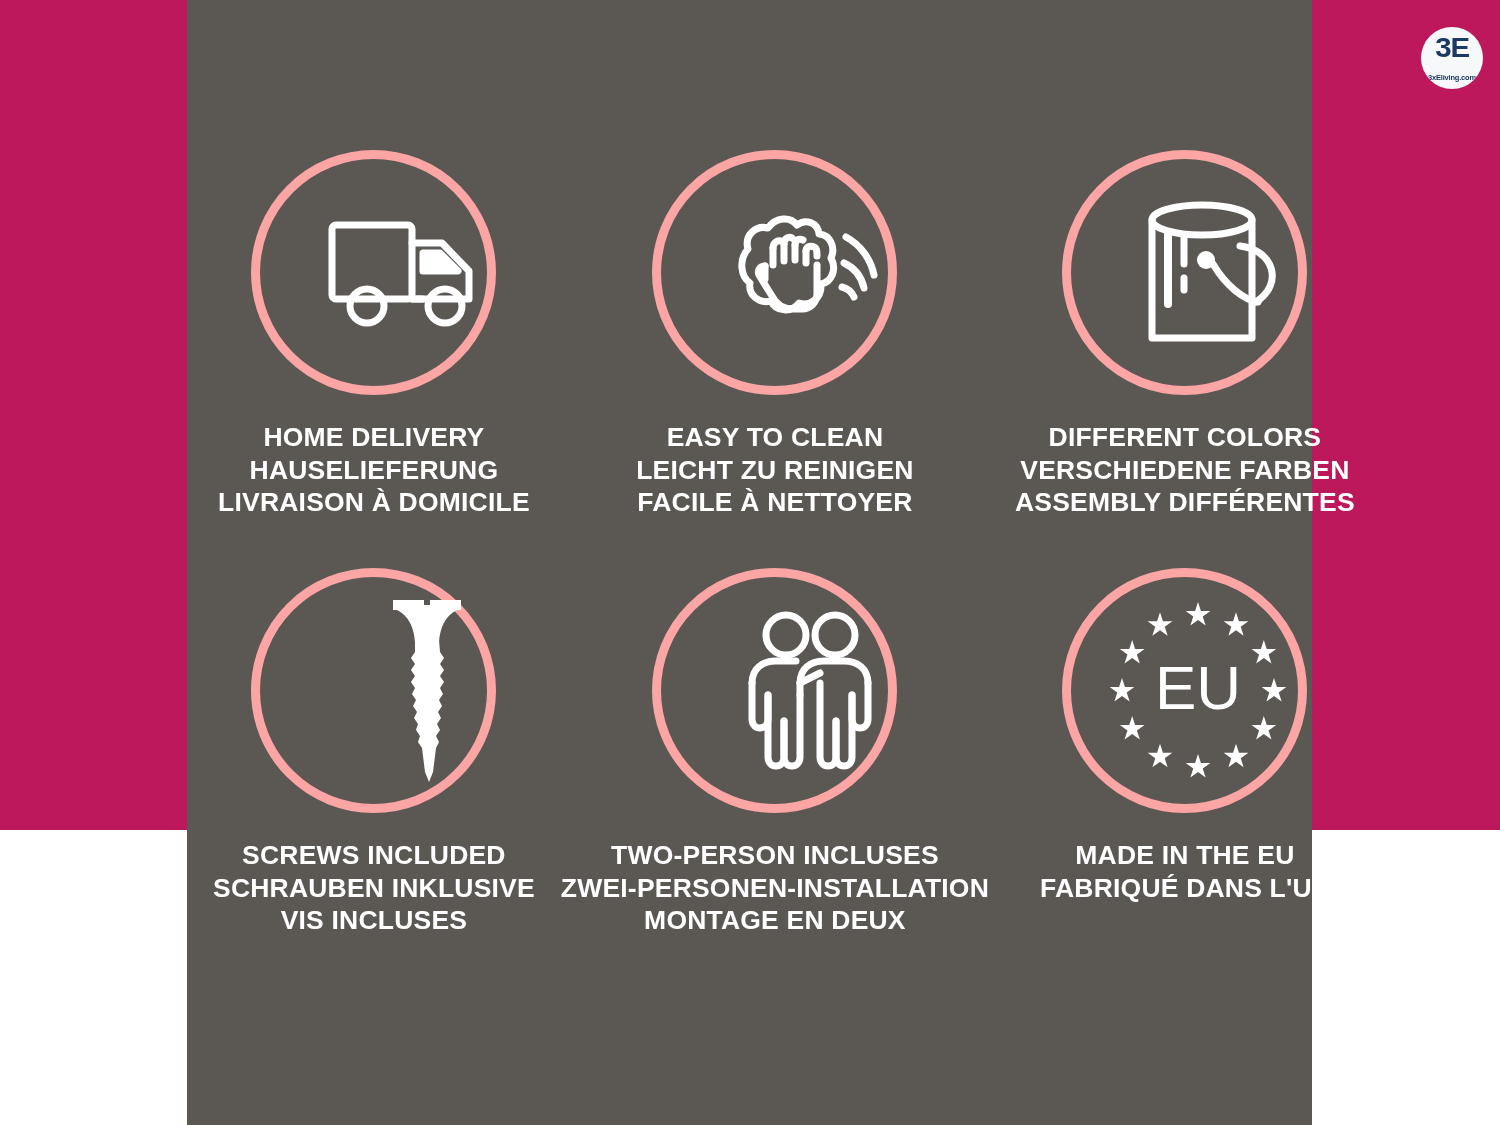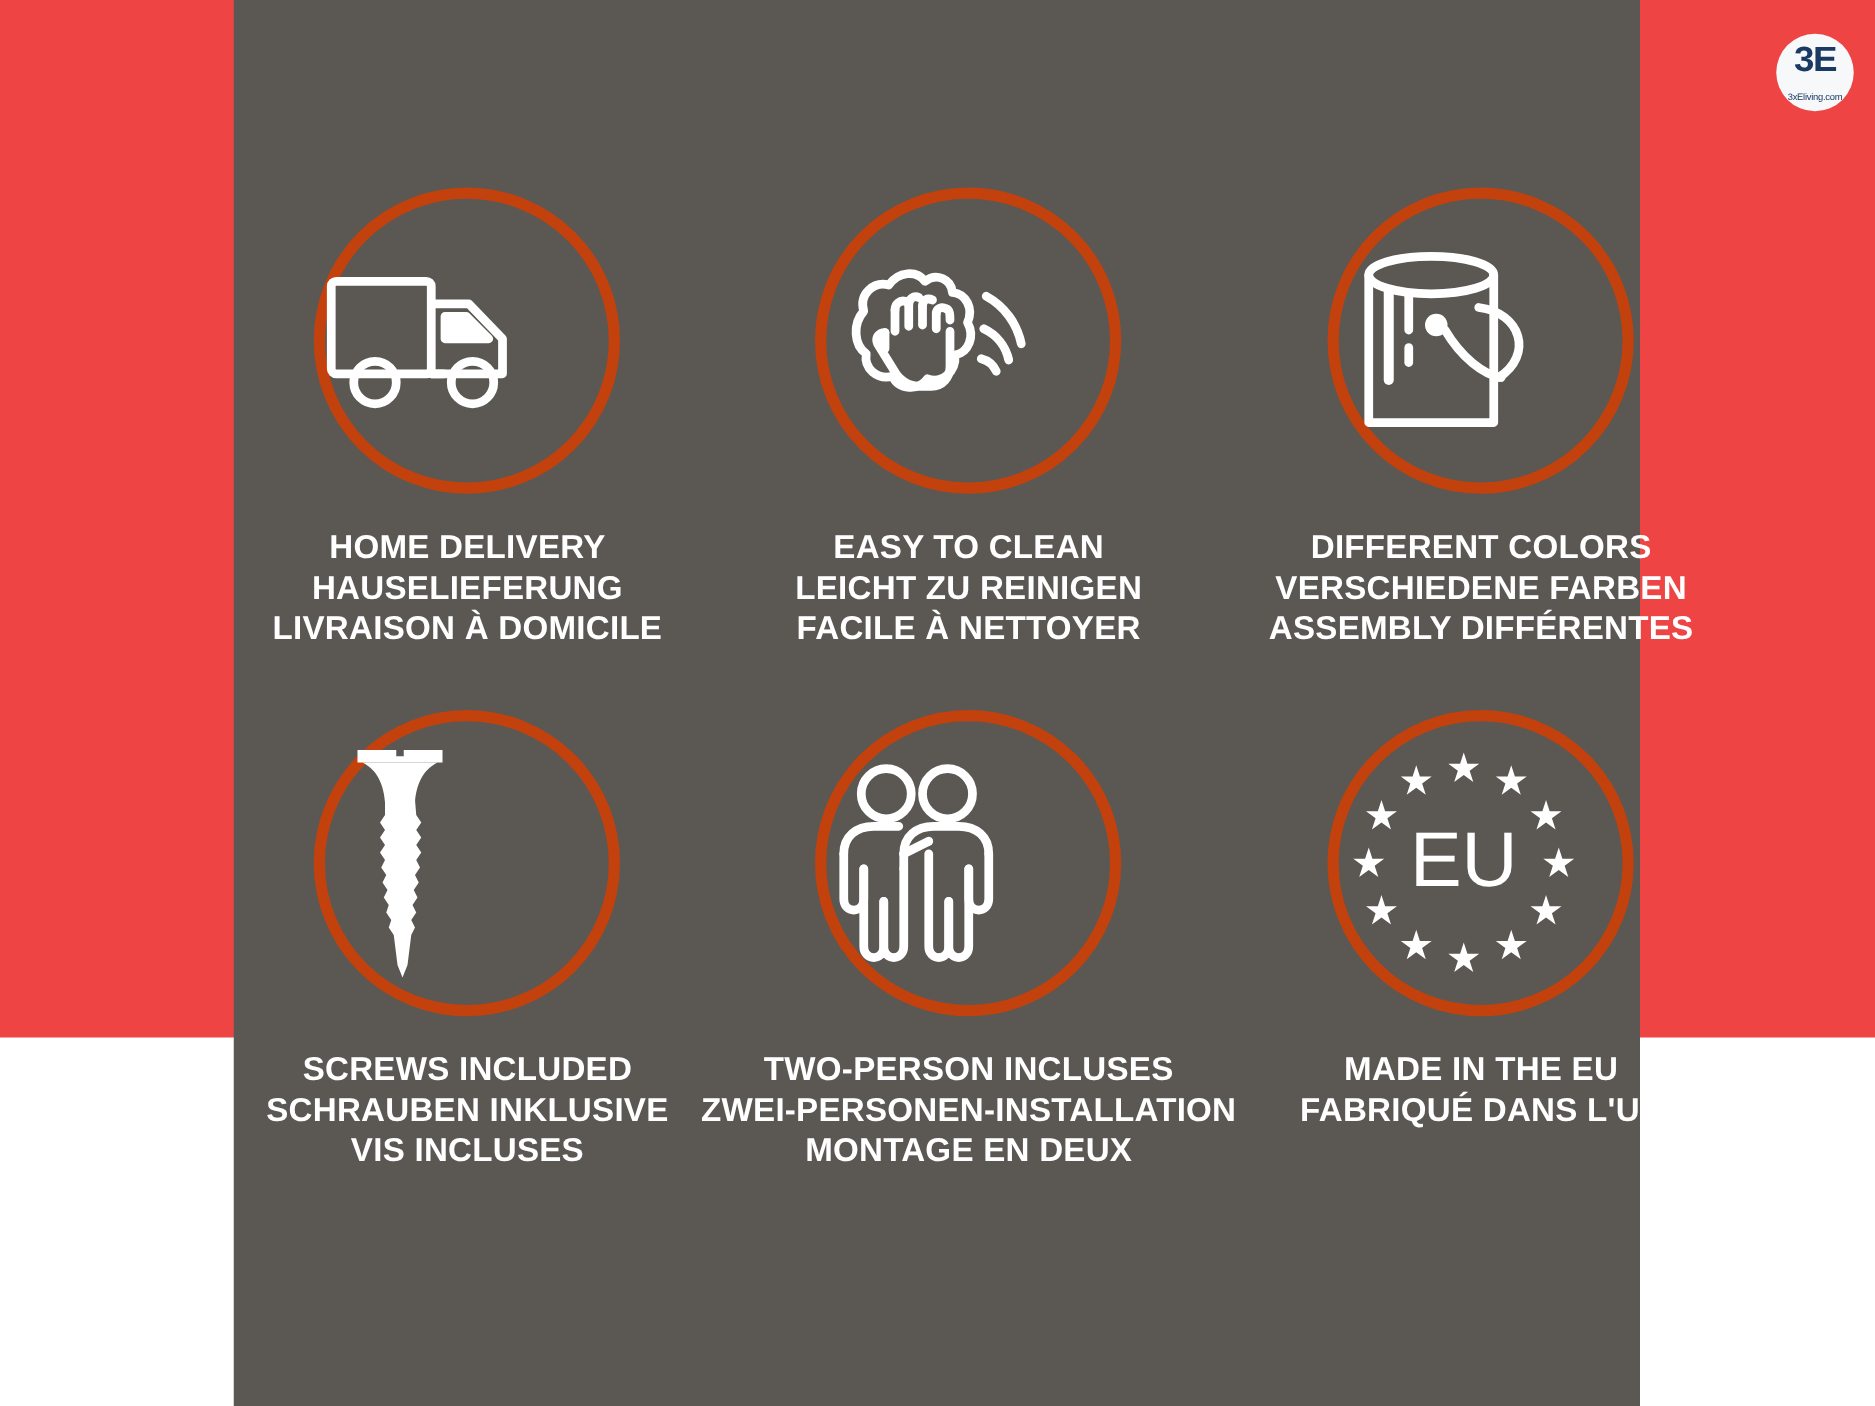--- a/index.html
+++ b/index.html
@@ -10,21 +10,21 @@
   body {
     width: 1500px;
     height: 1125px;
     overflow: hidden;
     font-family: "Liberation Sans", sans-serif;
   }
   #stage {
     position: relative;
     width: 1500px;
     height: 830px;
-    background: #ef4444;
+    background: #be185d;
   }
   
   #panel {
     position: absolute;
     left: 187px;
     top: 0px;
     width: 1125px;
     height: 1125px;
     background: #5b5854;
   }
@@ -47,21 +47,21 @@
     font-size: 28px;
     font-weight: bold;
     line-height: 1;
     color: #1b3a63;
     letter-spacing: -1px;
     font-family: "Liberation Sans", sans-serif;
     transform: scaleX(1.05);
   }
   #logo-badge .logo-domain {
     font-size: 7.5px;
-    font-weight: normal;
+    font-weight: bold;
     color: #1b3a63;
     line-height: 1;
     margin-top: 12px;
     letter-spacing: -0.2px;
   }
 
   
   #grid {
     position: absolute;
     left: 187px;
@@ -80,26 +80,26 @@
     align-items: center;
     justify-content: flex-start;
     padding-left: 26px;
   }
   .cell.row1 { grid-row: 2; }
   .cell.row2 { grid-row: 3; }
 
   .icon-circle {
     width: 245px;
     height: 245px;
-    border: 9px solid #c2410c;
+    border: 9px solid #fca5a5;
     border-radius: 50%;
     box-sizing: border-box;
     display: flex;
     align-items: center;
-    justify-content: flex-start;
+    justify-content: flex-end;
     position: relative;
   }
   .icon-circle svg {
     display: block;
   }
   .caption {
     margin-top: 26px;
     text-align: center;
     color: #ffffff;
     font-weight: bold;

